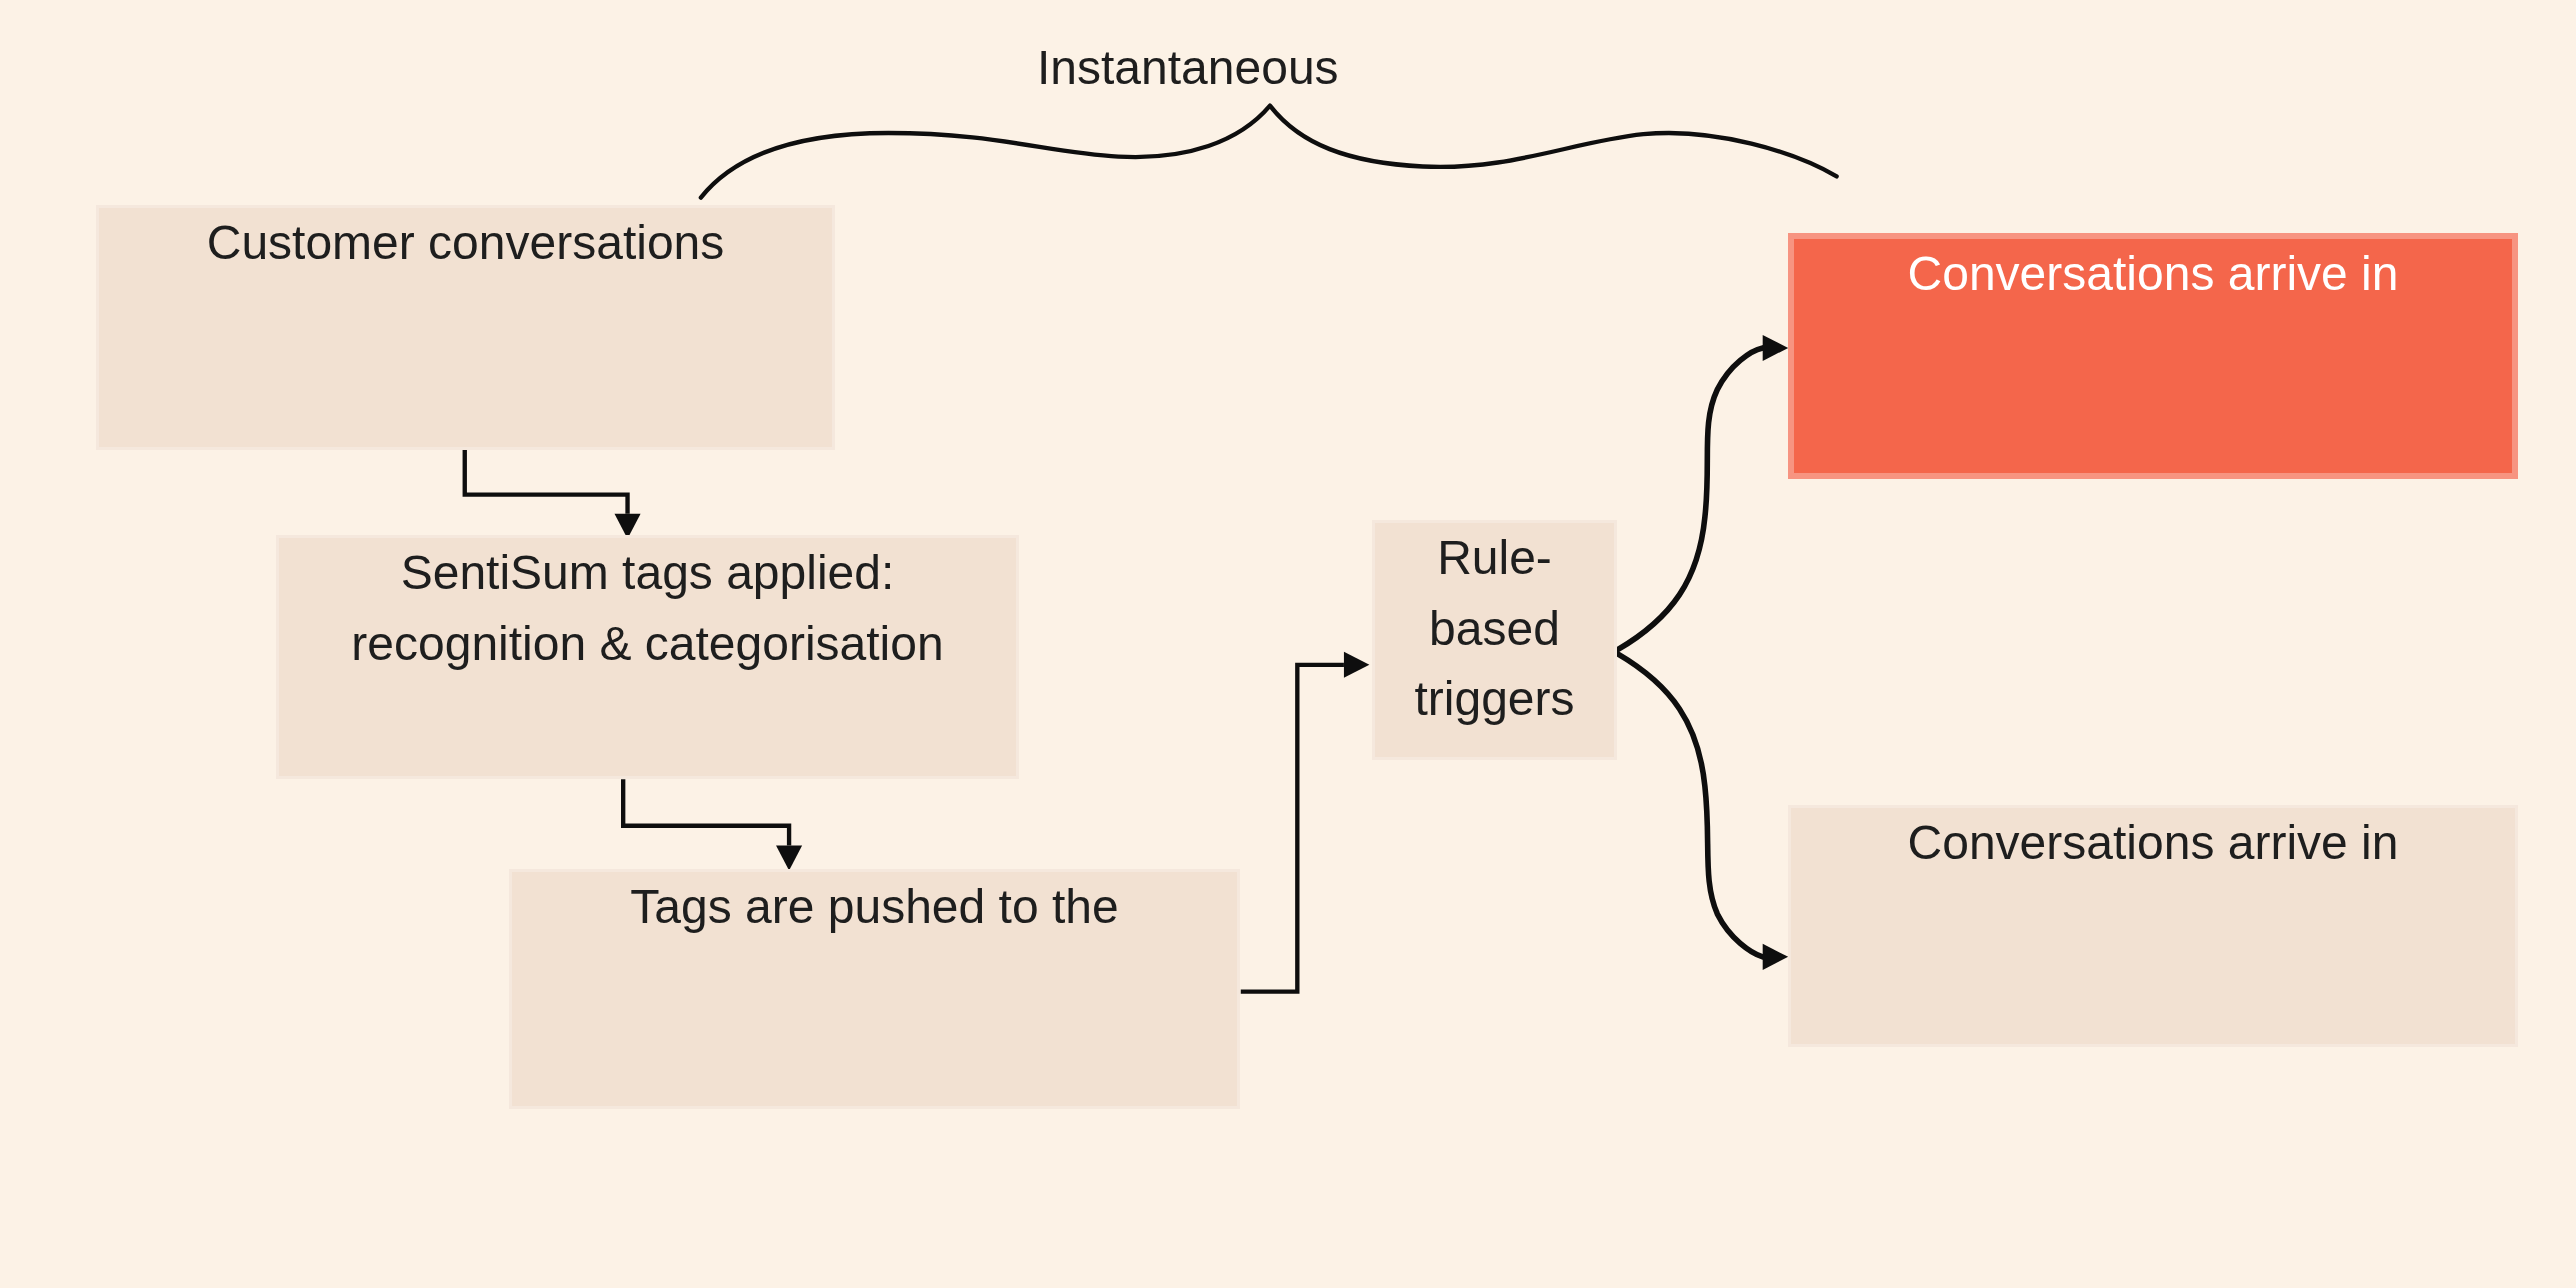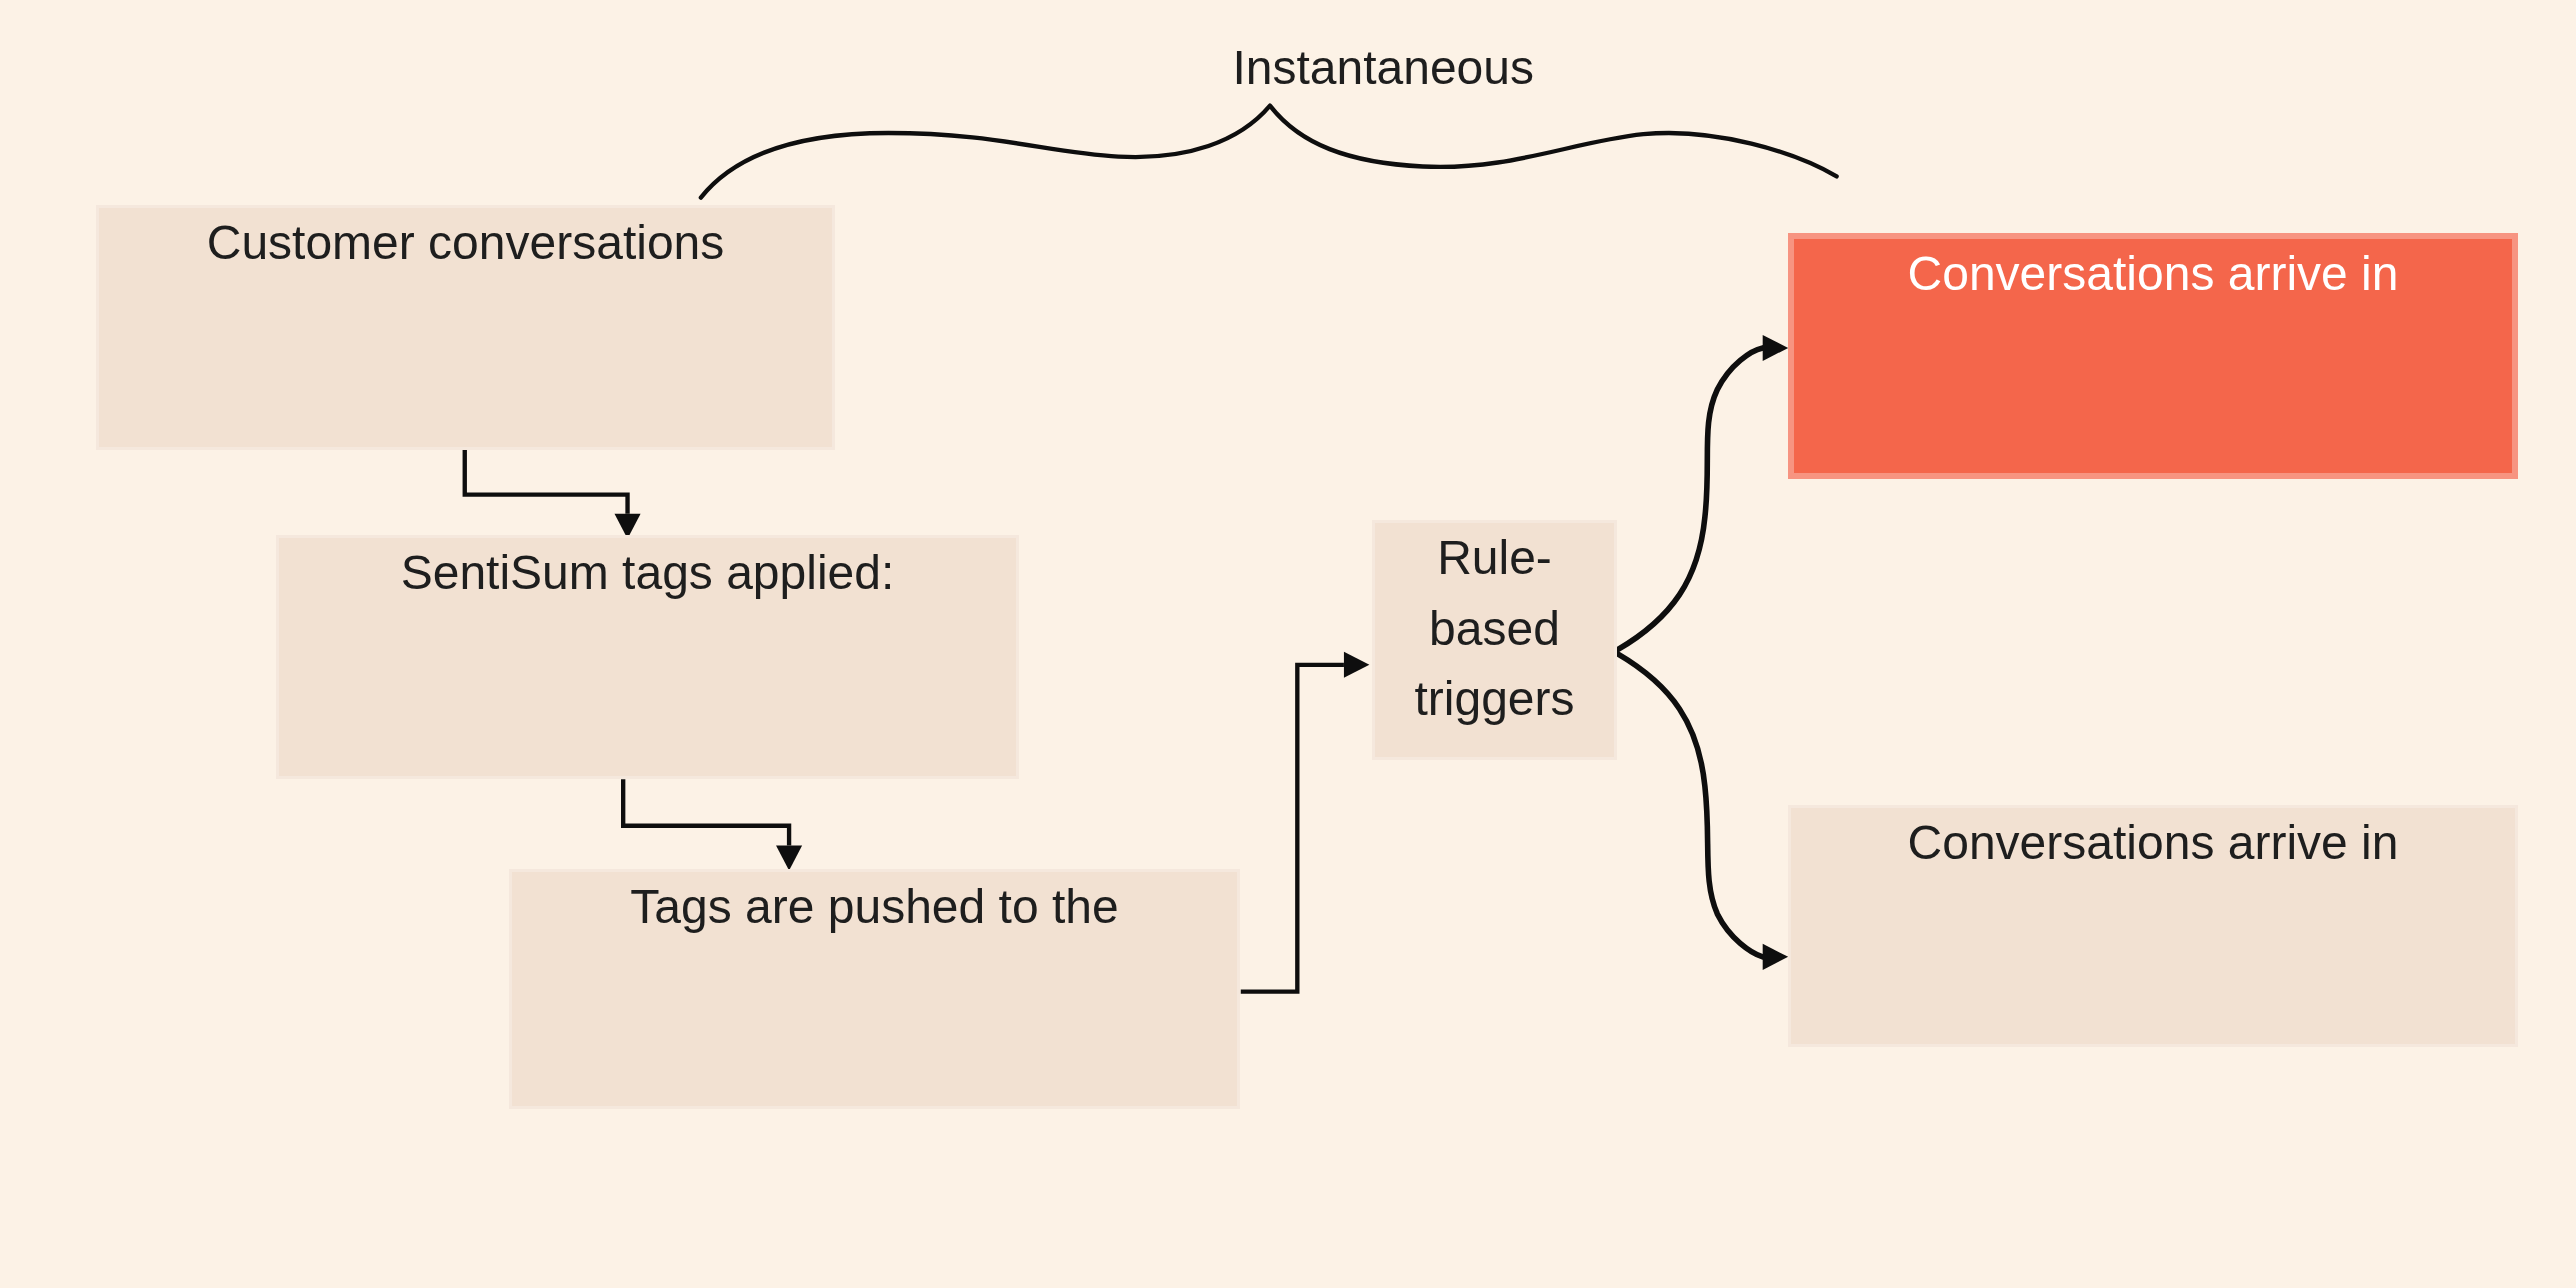--- a/index.html
+++ b/index.html
@@ -50,21 +50,21 @@
   #node-sentisum-tags          { left: 276px;  top: 535px;  width: 743px; height: 244px; }
   #node-tags-pushed            { left: 509px;  top: 869px; width: 731px; height: 240px; }
   #node-rule-based-triggers    { left: 1372px; top: 520px;  width: 245px;  height: 240px; }
   #node-priority-inbox         { left: 1788px; top: 233px;  width: 730px; height: 246px; }
   #node-non-priority-inbox     { left: 1788px; top: 805px; width: 730px; height: 242px; }
   .brace-label {
     position: absolute;
     left: 1037px;
     top: 39px;
     width: 497px;
-    text-align: right;
+    text-align: left;
     font-size: 48px;
     line-height: 1.2;
     color: #1E1E1E;
   }
 </style>
 </head>
 <body>
 
 <div class="canvas">
 
@@ -101,20 +101,21 @@
   </svg>
 
   <div class="brace-label">Instantaneous</div>
 
   <div class="node" id="node-customer-conversations">
     <span class="line">Customer conversations</span>
   </div>
 
   <div class="node" id="node-sentisum-tags">
     <span class="line">SentiSum tags applied:</span>
+    <span class="line">recognition &amp; categorisation</span>
   </div>
 
   <div class="node" id="node-tags-pushed">
     <span class="line">Tags are pushed to the</span>
   </div>
 
   <div class="node" id="node-rule-based-triggers">
     <span class="line">Rule-</span>
     <span class="line">based</span>
     <span class="line">triggers</span>

